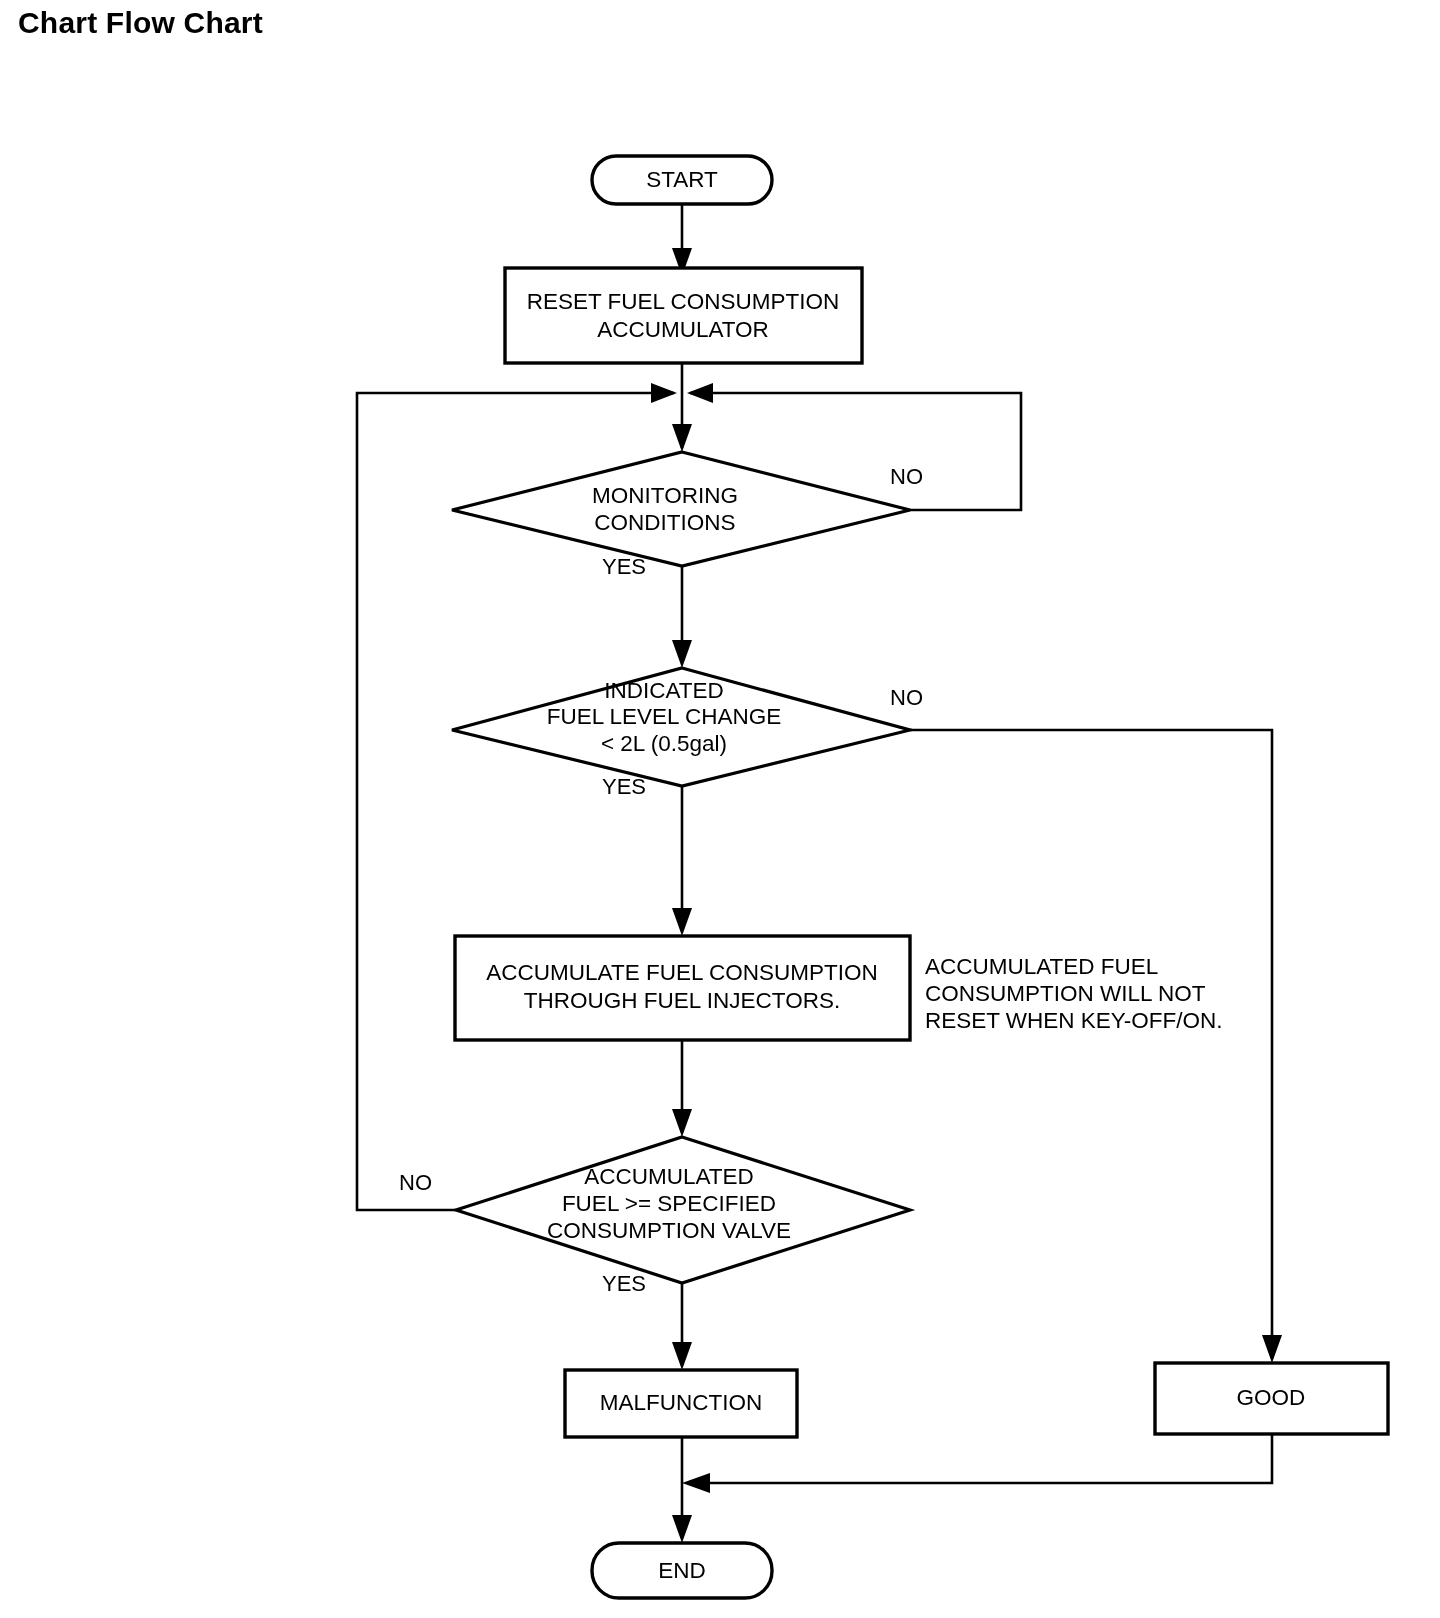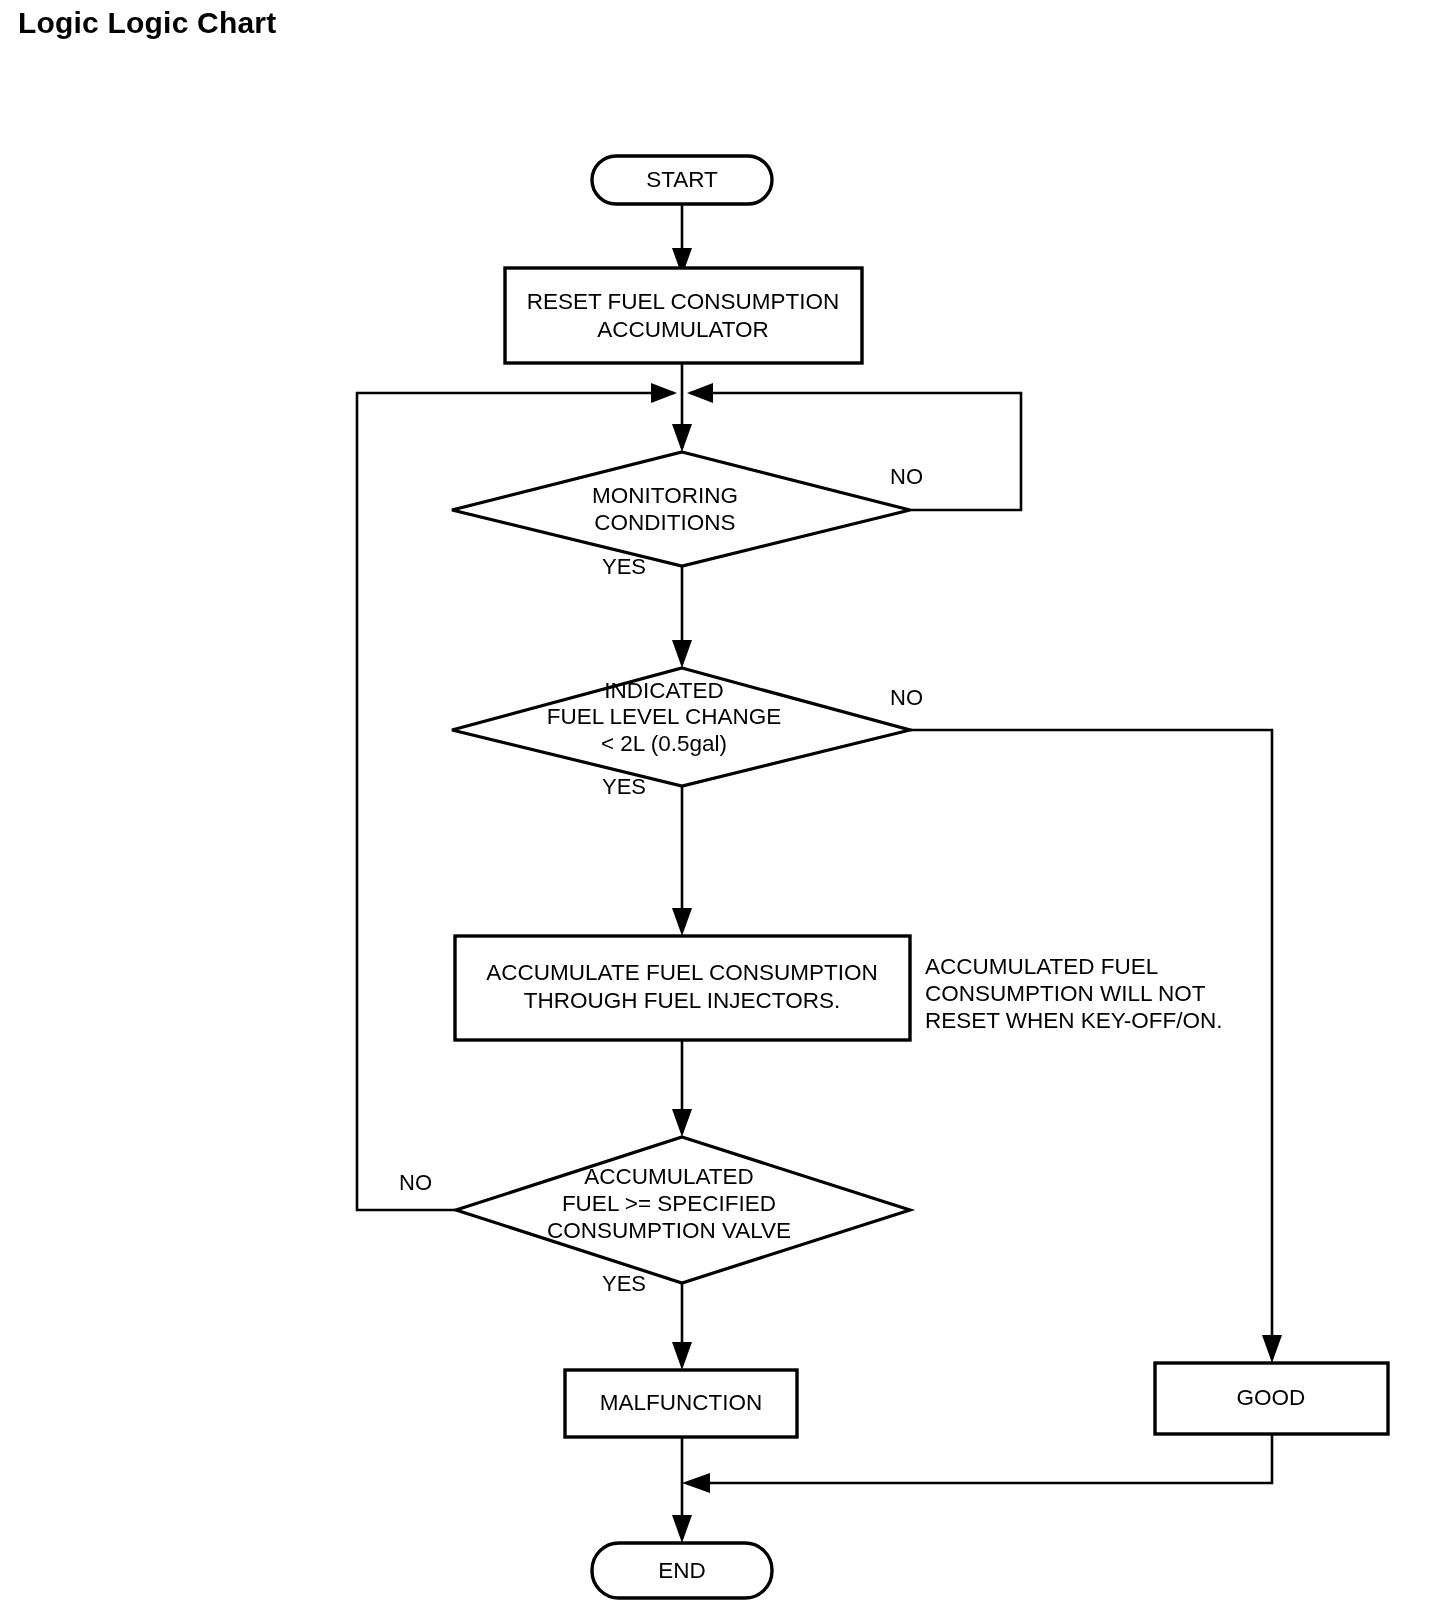--- a/index.html
+++ b/index.html
@@ -71,21 +71,21 @@
     font-family: "Liberation Sans", sans-serif;
     font-size: 22.5px;
     fill: #000000;
     text-anchor: start;
     dominant-baseline: middle;
   }
 </style>
 </head>
 <body>
 
-<div id="page-title">Logic Logic Chart</div>
+<div id="page-title">Chart Flow Chart</div>
 
 <svg id="flow-svg" viewBox="0 0 1440 1618">
 
   <g>
     <path class="conn" d="M682,203 L682,268"></path>
     <polygon class="arrowhead" points="682,276 672,248 692,248"></polygon>
   </g>
 
   <g>
     <path class="conn" d="M682,363 L682,448"></path>

